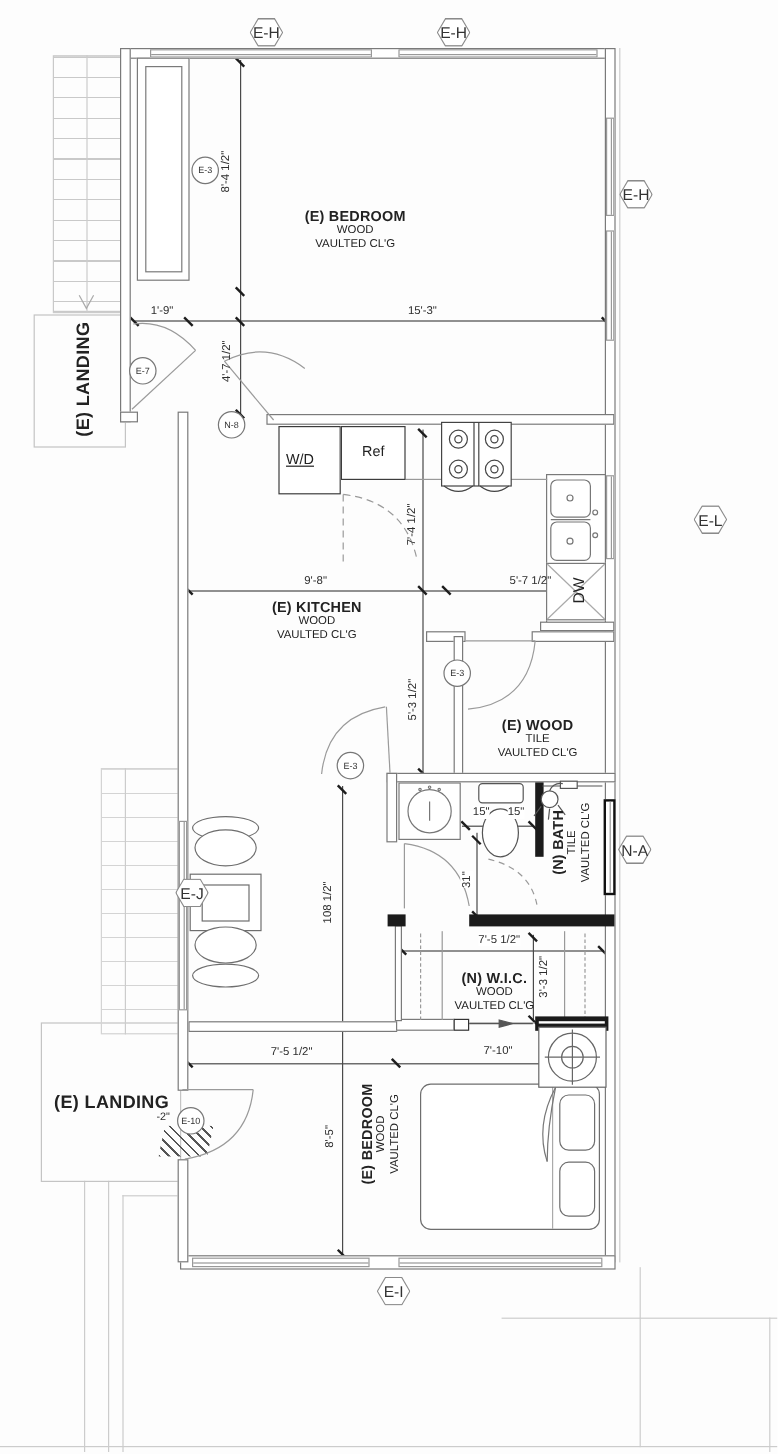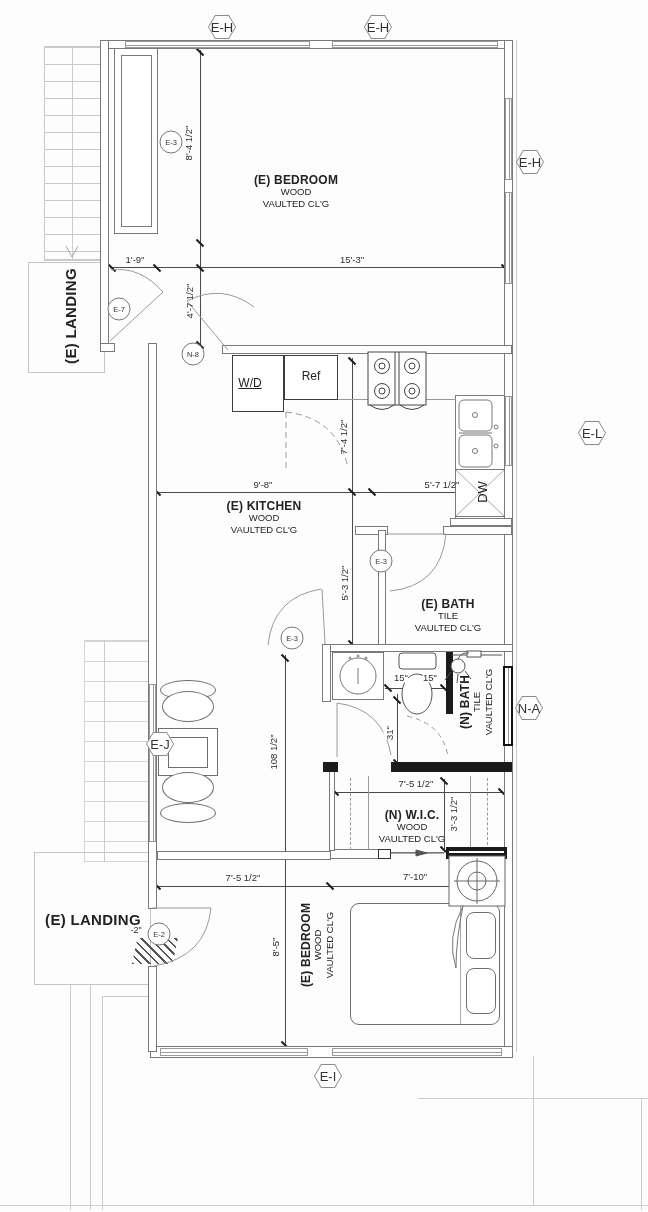--- a/index.html
+++ b/index.html
@@ -252,21 +252,21 @@
     <div class="room-name">(E) BEDROOM</div>
     <div class="room-sub">WOOD</div>
     <div class="room-sub">VAULTED CL'G</div>
   </div>
   <div class="lbl room-block" style="left:264px;top:518px;">
     <div class="room-name">(E) KITCHEN</div>
     <div class="room-sub">WOOD</div>
     <div class="room-sub">VAULTED CL'G</div>
   </div>
   <div class="lbl room-block" style="left:448px;top:616px;">
-    <div class="room-name">(E) BATH</div>
+    <div class="room-name">(E) WOOD</div>
     <div class="room-sub">TILE</div>
     <div class="room-sub">VAULTED CL'G</div>
   </div>
   <div class="lbl rot room-block" style="left:477px;top:702px;">
     <div class="room-name">(N) BATH</div>
     <div class="room-sub">TILE</div>
     <div class="room-sub">VAULTED CL'G</div>
   </div>
   <div class="lbl room-block" style="left:412px;top:827px;">
     <div class="room-name">(N) W.I.C.</div>
@@ -338,14 +338,14 @@
     <div class="s1"></div>
       <div class="s2"></div>
     <div class="t">E-I</div>
   </div>
 
   <div class="circ" style="left:171px;top:142px;">E-3</div>
   <div class="circ" style="left:119px;top:309px;">E-7</div>
   <div class="circ" style="left:193px;top:354px;">N-8</div>
   <div class="circ" style="left:381px;top:561px;">E-3</div>
   <div class="circ" style="left:292px;top:638px;">E-3</div>
-  <div class="circ" style="left:159px;top:934px;">E-2</div>
+  <div class="circ" style="left:159px;top:934px;">E-10</div>
 </div>
 
 </body></html>

